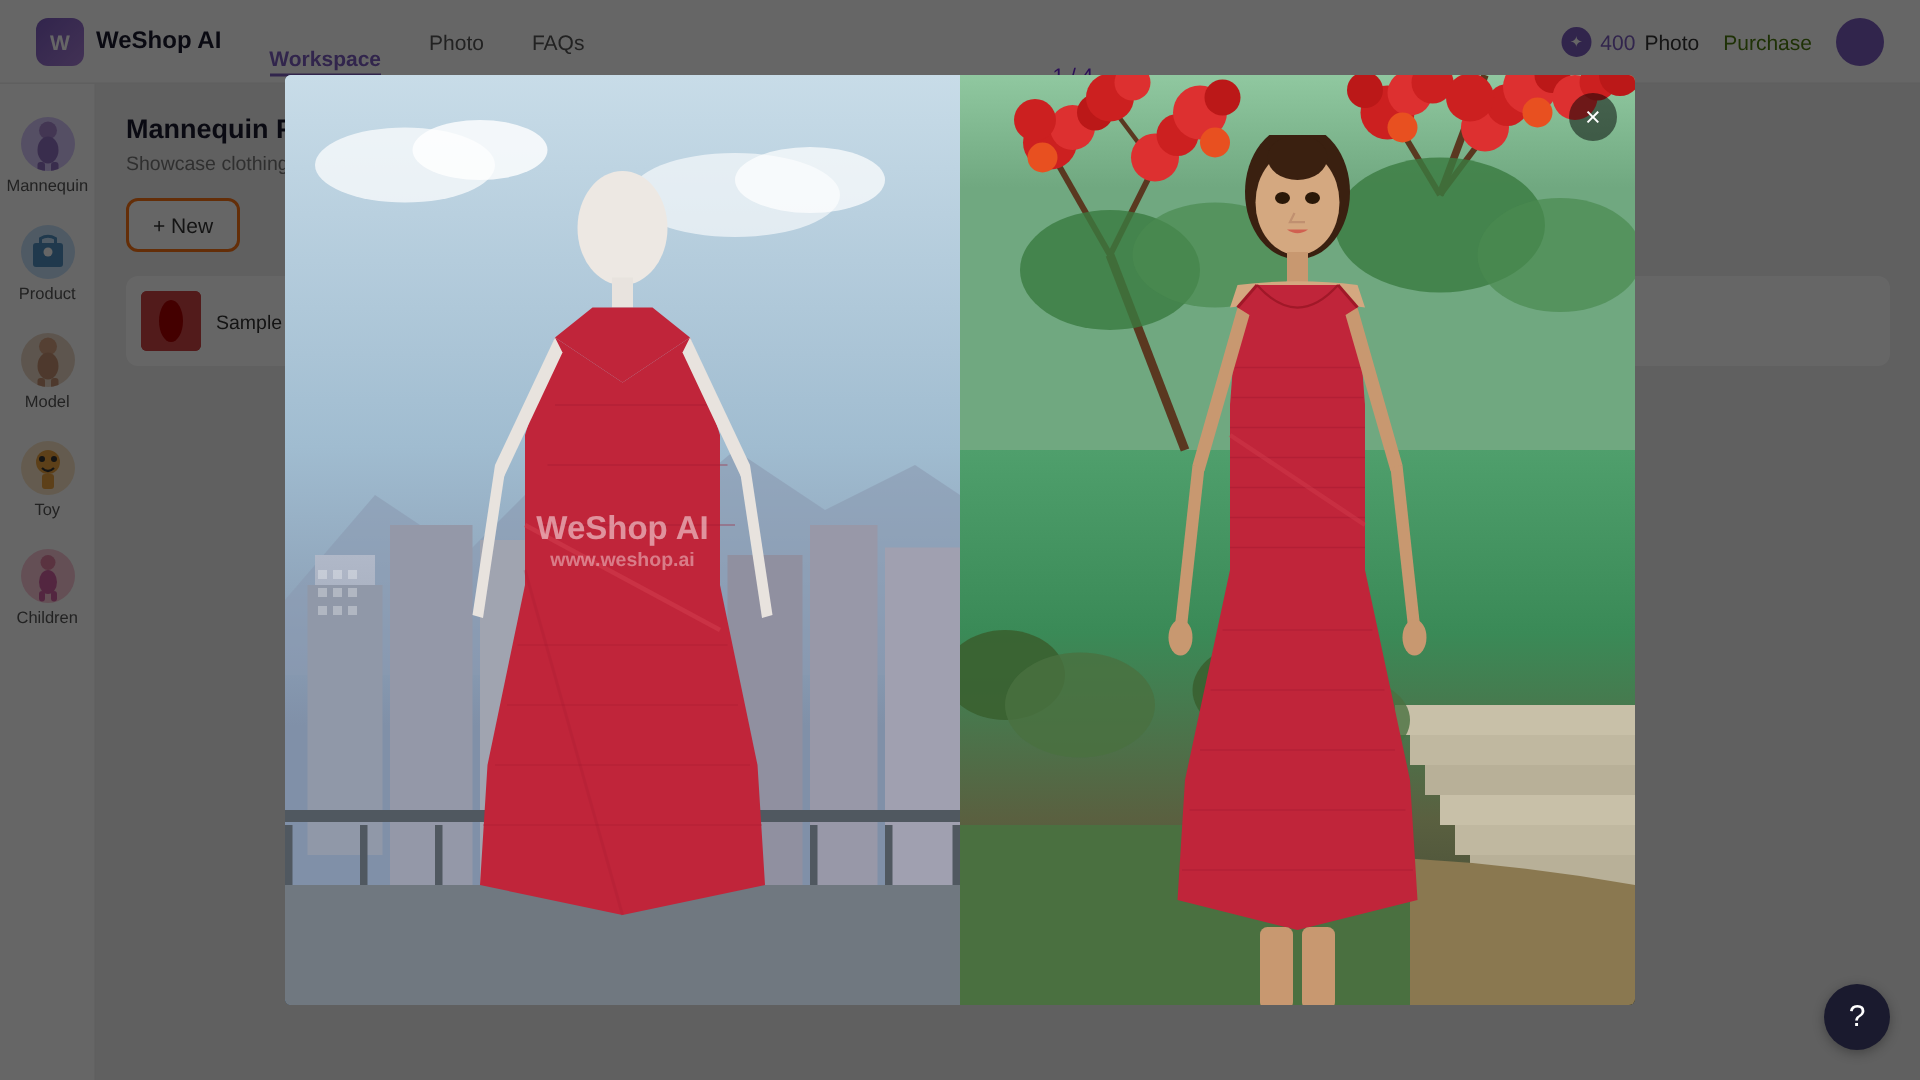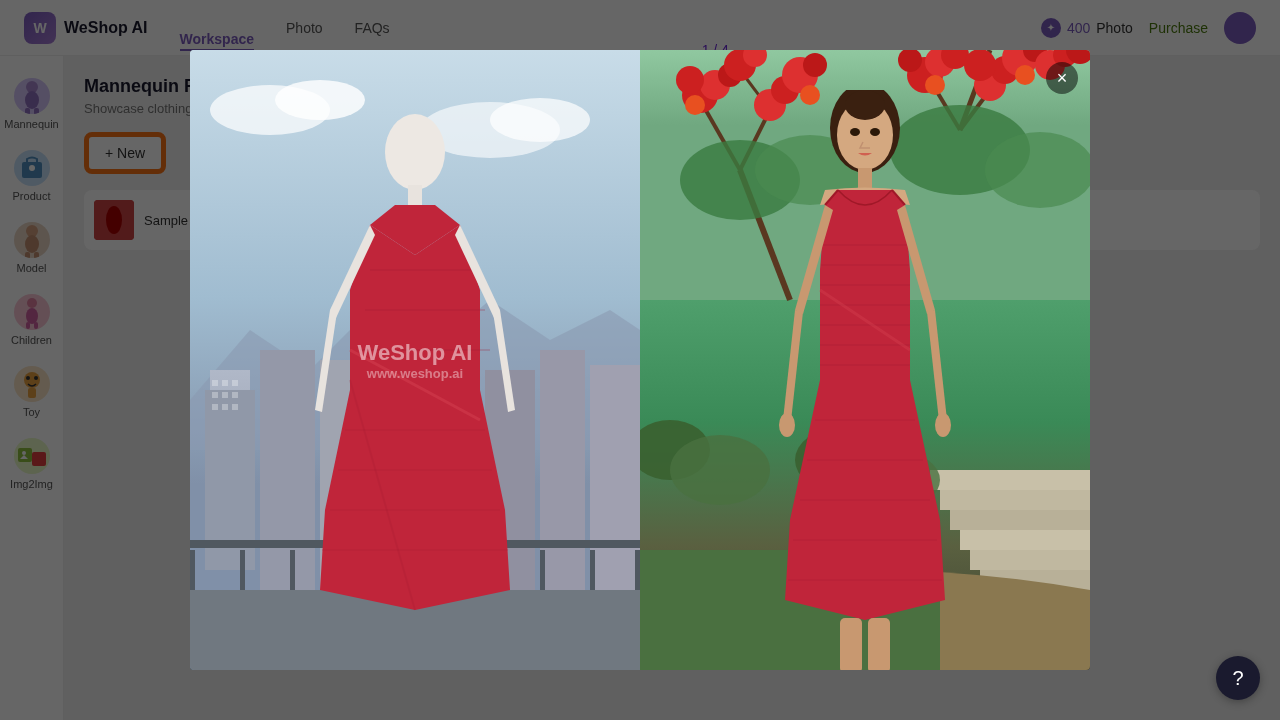--- a/index.html
+++ b/index.html
@@ -52,21 +52,21 @@
     
     .main-content {
       margin-top: 56px; margin-left: 64px; padding: 20px;
       height: calc(720px - 56px); overflow-y: auto; background: #efefef;
     }
     .page-header { margin-bottom: 16px; }
     .page-title { font-size: 18px; font-weight: 700; color: #1a1a2e; margin-bottom: 4px; }
     .page-subtitle { font-size: 13px; color: #777; }
     .new-task-btn {
       display: inline-flex; align-items: center; gap: 6px;
-      background: white; border: 5px solid #f97316; border-radius: 8px;
+      background: white; border: 2px solid #f97316; border-radius: 8px;
       padding: 8px 16px; font-size: 14px; color: #333; cursor: pointer;
       margin-bottom: 16px;
     }
     .sample-task { display: flex; align-items: center; gap: 10px; background: white; border-radius: 8px; padding: 10px; cursor: pointer; }
     .sample-thumb { width: 40px; height: 40px; border-radius: 4px; background: #c44; overflow: hidden; }
     .sample-label { font-size: 13px; color: #333; }
 
     
     .overlay {
       position: fixed; top: 0; left: 0; right: 0; bottom: 0;
@@ -165,52 +165,41 @@
       <svg viewBox="0 0 36 36" width="36" height="36">
         <circle cx="18" cy="9" r="6" fill="#d4a080"></circle>
         <ellipse cx="18" cy="22" rx="7" ry="9" fill="#c49070"></ellipse>
         <rect x="11" y="30" width="5" height="8" rx="2" fill="#c49070"></rect>
         <rect x="20" y="30" width="5" height="8" rx="2" fill="#c49070"></rect>
       </svg>
     </div>
     <span class="sidebar-label">Model</span>
   </div>
   <div class="sidebar-item">
-    <div class="sidebar-icon icon-children">
-      <svg viewBox="0 0 36 36" width="36" height="36">
-        <circle cx="18" cy="9" r="5" fill="#e080a0"></circle>
-        <ellipse cx="18" cy="22" rx="6" ry="8" fill="#d060a0"></ellipse>
-        <rect x="12" y="28" width="4" height="7" rx="2" fill="#d060a0"></rect>
-        <rect x="20" y="28" width="4" height="7" rx="2" fill="#d060a0"></rect>
-      </svg>
-    </div>
-    <span class="sidebar-label">Children</span>
-  </div>
-  <div class="sidebar-item">
     <div class="sidebar-icon icon-toy">
       <svg viewBox="0 0 36 36" width="36" height="36">
         <circle cx="18" cy="14" r="8" fill="#e8a040"></circle>
         <circle cx="14" cy="12" r="2" fill="#333"></circle>
         <circle cx="22" cy="12" r="2" fill="#333"></circle>
         <path d="M14 18 Q18 22 22 18" fill="none" stroke="#333" stroke-width="1.5"></path>
         <rect x="14" y="22" width="8" height="10" rx="2" fill="#e8a040"></rect>
       </svg>
     </div>
     <span class="sidebar-label">Toy</span>
   </div>
   <div class="sidebar-item">
-    <div class="sidebar-icon icon-img2img">
+    <div class="sidebar-icon icon-children">
       <svg viewBox="0 0 36 36" width="36" height="36">
-        <rect x="4" y="10" width="14" height="14" rx="2" fill="#90c040"></rect>
-        <rect x="18" y="14" width="14" height="14" rx="2" fill="#e04040"></rect>
-        <circle cx="10" cy="15" r="2" fill="white"></circle>
-        <path d="M6 21 L10 17 L14 21" fill="white"></path>
-      </svg>
-    </div>
-    <span class="sidebar-label">Img2Img</span>
+        <circle cx="18" cy="9" r="5" fill="#e080a0"></circle>
+        <ellipse cx="18" cy="22" rx="6" ry="8" fill="#d060a0"></ellipse>
+        <rect x="12" y="28" width="4" height="7" rx="2" fill="#d060a0"></rect>
+        <rect x="20" y="28" width="4" height="7" rx="2" fill="#d060a0"></rect>
+      </svg>
+    </div>
+    <span class="sidebar-label">Children</span>
   </div>
 </aside>
 
 <main class="main-content">
   <div class="page-header">
     <div class="page-title">Mannequin Photo</div>
     <div class="page-subtitle">Showcase clothing with your brand's aesthetic</div>
   </div>
   <button class="new-task-btn">+ New</button>
   <div class="sample-task">

